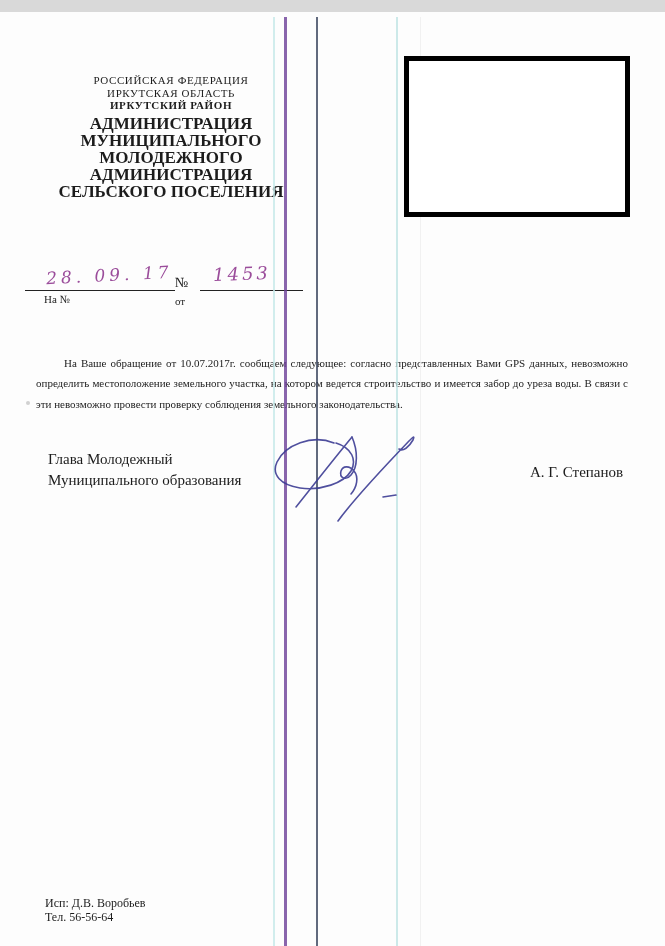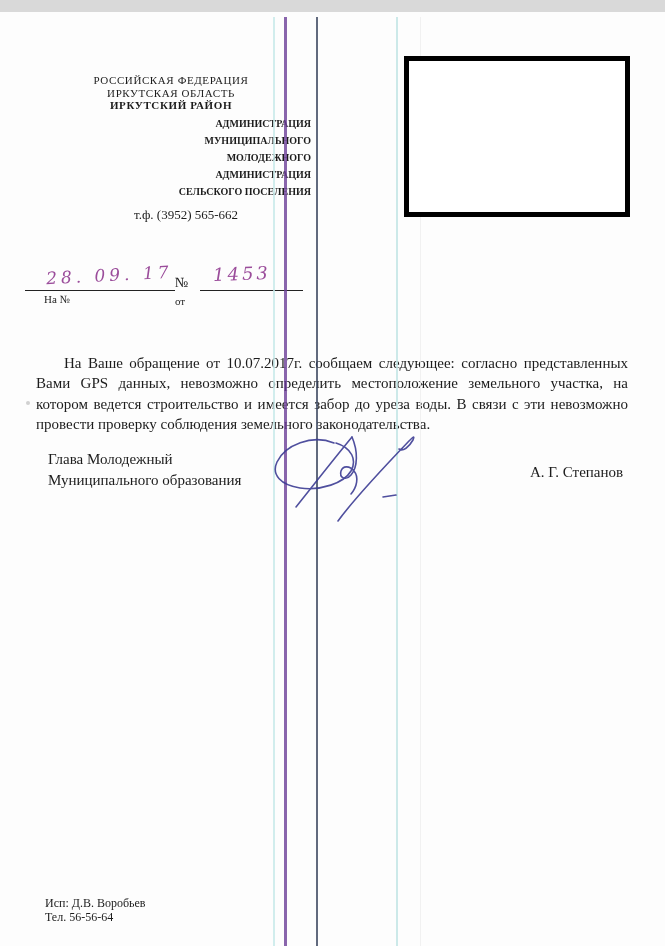--- a/index.html
+++ b/index.html
@@ -6,39 +6,39 @@
   .page{position:relative;width:665px;height:946px;margin:12px auto;background:#fdfdfd;
         overflow:hidden;font-family:"Liberation Serif",serif;color:#1c1c1c;}
 
   
   .scanline{position:absolute;top:5px;height:932px;z-index:5;opacity:.8;}
 
   
   .letterhead{position:absolute;left:31px;top:62px;width:280px;text-align:center;z-index:2;}
   .lh-small{font-size:11px;line-height:12.5px;letter-spacing:.6px;}
   .lh-bold{font-weight:bold;}
-  .lh-org{font-size:10px;font-weight:bold;line-height:17px;text-align:right;}
+  .lh-org{font-size:17px;font-weight:bold;line-height:17px;}
   .lh-org-block{margin-top:3px;}
   .lh-addr{position:absolute;left:26px;top:196px;width:320px;text-align:center;
            font-size:13px;line-height:14.5px;z-index:2;}
 
   
   .hw{font-family:"DejaVu Serif",serif;font-style:italic;z-index:3;position:absolute;}
   .hw-date{left:46px;top:253px;font-size:17px;letter-spacing:4px;transform:rotate(-3deg);}
   .hw-num{left:213px;top:251px;font-size:18px;letter-spacing:3px;transform:rotate(-2deg);}
   .rule{position:absolute;height:0;border-top:1.5px solid #222;z-index:2;}
   .rule-date{left:25px;top:278px;width:150px;}
   .rule-num{left:200px;top:278px;width:103px;}
   .lbl{position:absolute;z-index:2;}
   .lbl-na{left:44px;top:281px;font-size:11px;}
   .lbl-no{left:175px;top:263px;font-size:14px;}
   .lbl-ot{left:175px;top:283px;font-size:11px;}
 
   
-  .body-par{position:absolute;left:36px;top:341px;width:592px;font-size:15px;
+  .body-par{position:absolute;left:36px;top:341px;width:592px;font-size:11px;
             line-height:20.3px;text-align:justify;text-indent:28px;z-index:2;}
 
   
   .sig-title{position:absolute;left:48px;top:437px;font-size:15px;line-height:21px;z-index:2;}
   .sig-name{position:absolute;left:530px;top:452px;font-size:15px;z-index:2;}
   .sig-svg{position:absolute;left:272px;top:413px;z-index:6;}
 
   
   .footer{position:absolute;left:45px;top:884px;font-size:12px;line-height:14px;z-index:2;}
 
@@ -70,21 +70,20 @@
     <div class="lh-small lh-bold">ИРКУТСКИЙ  РАЙОН</div>
     <div class="lh-org-block">
       <div class="lh-org">АДМИНИСТРАЦИЯ</div>
       <div class="lh-org">МУНИЦИПАЛЬНОГО</div>
       <div class="lh-org">МОЛОДЕЖНОГО</div>
       <div class="lh-org">АДМИНИСТРАЦИЯ</div>
       <div class="lh-org">СЕЛЬСКОГО ПОСЕЛЕНИЯ</div>
     </div>
   </div>
   <div class="lh-addr">
-    <div>т.ф. (3952) 565-662</div>
   </div>
 
   <div class="redaction" id="redaction-box" style="border-color: rgb(0, 0, 0);"></div>
 
   <div class="hw hw-date" style="color: rgb(155, 77, 155);">28. 09. 17</div>
   <div class="rule rule-date"></div>
   <div class="lbl lbl-na">На №</div>
   <div class="lbl lbl-no">№</div>
   <div class="hw hw-num" style="color: rgb(155, 77, 155);">1453</div>
   <div class="rule rule-num"></div>

